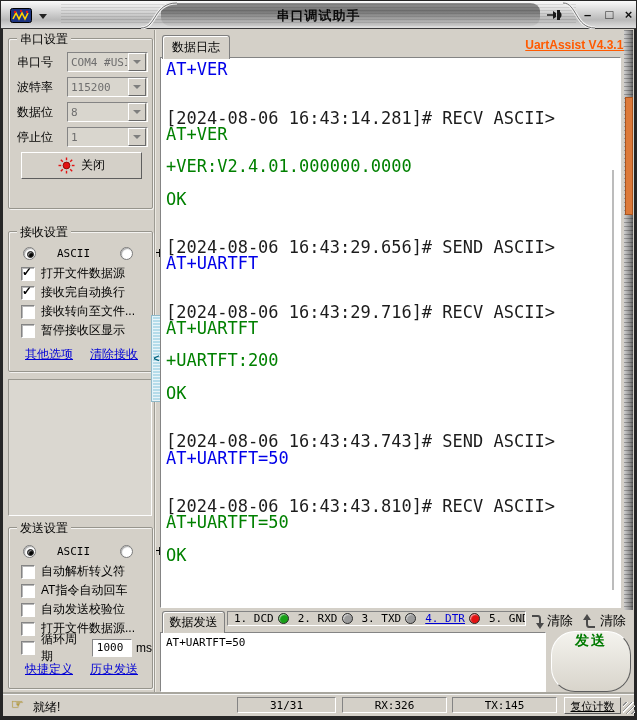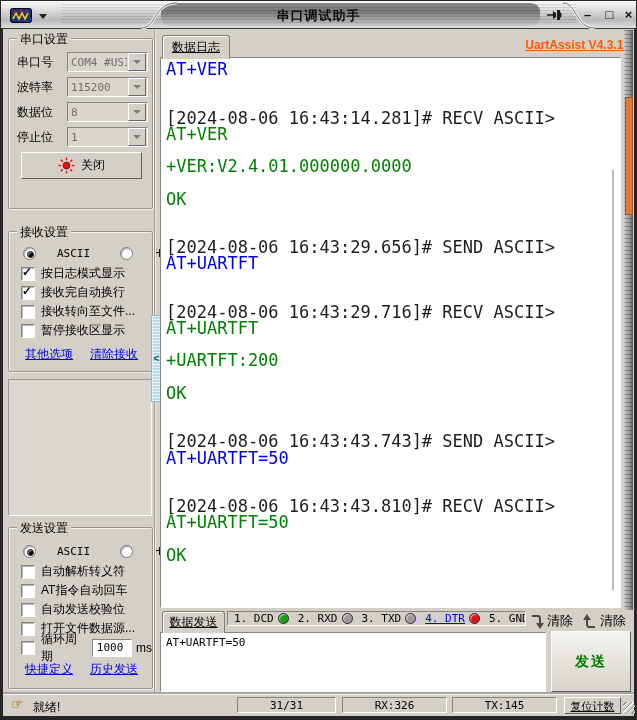--- a/index.html
+++ b/index.html
@@ -30,21 +30,21 @@
   .row{display:flex;align-items:center;}
   .combo{display:flex;align-items:center;background:#d9d6ce;height:20px;box-sizing:border-box;}
   .combo .val{flex:1;overflow:hidden;white-space:nowrap;color:#6e6e6e;font-family:"DejaVu Sans Mono",monospace;font-size:11px;padding-left:3px;}
   .combo .btn{width:16px;height:16px;margin:1px;background:#d4d0c8;border:1px solid;border-color:#fff #6a6a6a #6a6a6a #fff;display:flex;align-items:center;justify-content:center;}
   .tri-down{width:0;height:0;border-left:4px solid transparent;border-right:4px solid transparent;border-top:4px solid #7e7e7e;}
   .checkbox{width:12px;height:12px;background:#fff;border:1px solid;border-color:#848484 #fff #fff #848484;box-shadow:inset 1px 1px 0 #b8b8b8;margin-right:6px;position:relative;flex:none;}
   .checkbox .mark{position:absolute;left:0px;top:-3px;font-size:12px;font-weight:bold;color:#000;}
   .radio{width:11px;height:11px;border-radius:50%;background:#fff;border:1px solid #7a7a7a;box-shadow:inset 1px 1px 1px #aaa;margin-right:5px;position:relative;flex:none;}
   .radio .dot{position:absolute;left:3px;top:3px;width:5px;height:5px;border-radius:50%;background:#000;}
   .link{color:#0000d4;text-decoration:underline;cursor:pointer;}
-  .tab{position:absolute;background:#d4d0c8;border:1px solid #7f7f7f;border-bottom:none;border-radius:3px 3px 0 0;box-shadow:inset 1px 1px 0 #fff;text-align:center;font-size:12px;z-index:5;text-decoration:underline;}
+  .tab{position:absolute;background:#d4d0c8;border:1px solid #7f7f7f;border-bottom:none;border-radius:3px 3px 0 0;box-shadow:inset 1px 1px 0 #fff;text-align:center;font-size:12px;z-index:5;}
 
   
   #grp-serial{left:8px;top:38px;width:145px;height:171px;padding-top:13px;box-sizing:border-box;}
   #grp-serial .row{margin:0 0 5px 8px;height:20px;}
   #grp-serial .flabel{width:50px;}
   #grp-serial .combo{width:81px;}
   .close-btn{margin:3px 0 0 12px;width:119px;height:25px;display:flex;align-items:center;justify-content:center;gap:6px;font-size:12px;}
   #grp-recv{left:8px;top:231px;width:145px;height:141px;padding:12px 0 0 0;box-sizing:border-box;}
   #grp-send{left:8px;top:527px;width:145px;height:162px;padding:14px 0 0 0;box-sizing:border-box;}
   .radio-row{display:flex;align-items:center;height:18px;margin:0 0 2px 14px;gap:16px;}
@@ -81,22 +81,22 @@
   
   #tab-send{left:162px;top:611px;width:61px;height:21px;line-height:21px;}
   .ind-strip{position:absolute;left:227px;top:611px;width:299px;height:15px;box-sizing:border-box;background:#d4d0c8;display:flex;align-items:center;gap:9px;padding-left:6px;overflow:hidden;white-space:nowrap;}
   .ind{display:flex;align-items:center;gap:4px;font-size:11px;font-family:"DejaVu Sans Mono",monospace;flex:none;}
   .dot{width:9px;height:9px;border-radius:50%;border:1px solid #2c2c2c;box-shadow:inset 1px 1px 1px rgba(255,255,255,.6);flex:none;}
   .clear-grp{position:absolute;top:612px;display:flex;align-items:center;gap:3px;}
   .clear-label{font-size:13px;}
   .sendbox{position:absolute;left:160px;top:632px;width:386px;height:60px;background:#fff;box-sizing:border-box;
     font-family:"DejaVu Sans Mono",monospace;font-size:11px;padding:3px 0 0 5px;}
   .send-btn{position:absolute;left:551px;top:631px;width:80px;height:61px;box-sizing:border-box;
-    background:linear-gradient(180deg,#f4f3ee,#d8d4cb);display:flex;align-items:center;justify-content:center;
-    color:#007a00;font-weight:bold;font-size:14px;letter-spacing:2px;}
+    background:linear-gradient(180deg,#f4f3ee,#d8d4cb);display:flex;align-items:flex-start;justify-content:center;
+    color:#007a00;font-weight:bold;font-size:14px;letter-spacing:2px;border-radius:24px;}
 
   
   .statusbar{position:absolute;left:3px;top:694px;width:631px;height:21px;background:#d4d0c8;border-top:1px solid #f6f6f6;box-shadow:0 -2px 0 #a8a69e;}
   .hand-icon{position:absolute;left:8px;top:1px;color:#c9a214;font-size:14px;text-shadow:0 0 1px #5c4a00;}
   .ready-text{position:absolute;left:30px;top:4px;font-size:12px;}
   .sb-seg{position:absolute;top:2px;height:16px;line-height:16px;text-align:center;font-size:11px;font-family:"DejaVu Sans Mono",monospace;box-sizing:border-box;}
   .reset-btn{position:absolute;left:561px;top:2px;width:57px;height:17px;line-height:16px;text-align:center;font-size:11px;text-decoration:underline;box-sizing:border-box;}
   .grip{position:absolute;left:620px;top:7px;width:12px;height:12px;
     background:repeating-linear-gradient(135deg,transparent 0 2px,#909090 2px 3px,#fdfdfd 3px 4px);}
 </style>
@@ -204,21 +204,21 @@
         </span>
         <span class="rlabel">ASCII</span>
         <span class="radio"></span>
         <span class="rlabel">HEX</span>
       </div>
     <div id="recv-checks">
         <div class="chk-row">
           <span class="checkbox">
             <span class="mark">✓</span>
           </span>
-          <span>按日志模式显示</span>
+          <span>打开文件数据源</span>
         </div>
         <div class="chk-row">
           <span class="checkbox">
             <span class="mark">✓</span>
           </span>
           <span>接收完自动换行</span>
         </div>
         <div class="chk-row">
           <span class="checkbox"></span>
           <span>接收转向至文件...</span>

